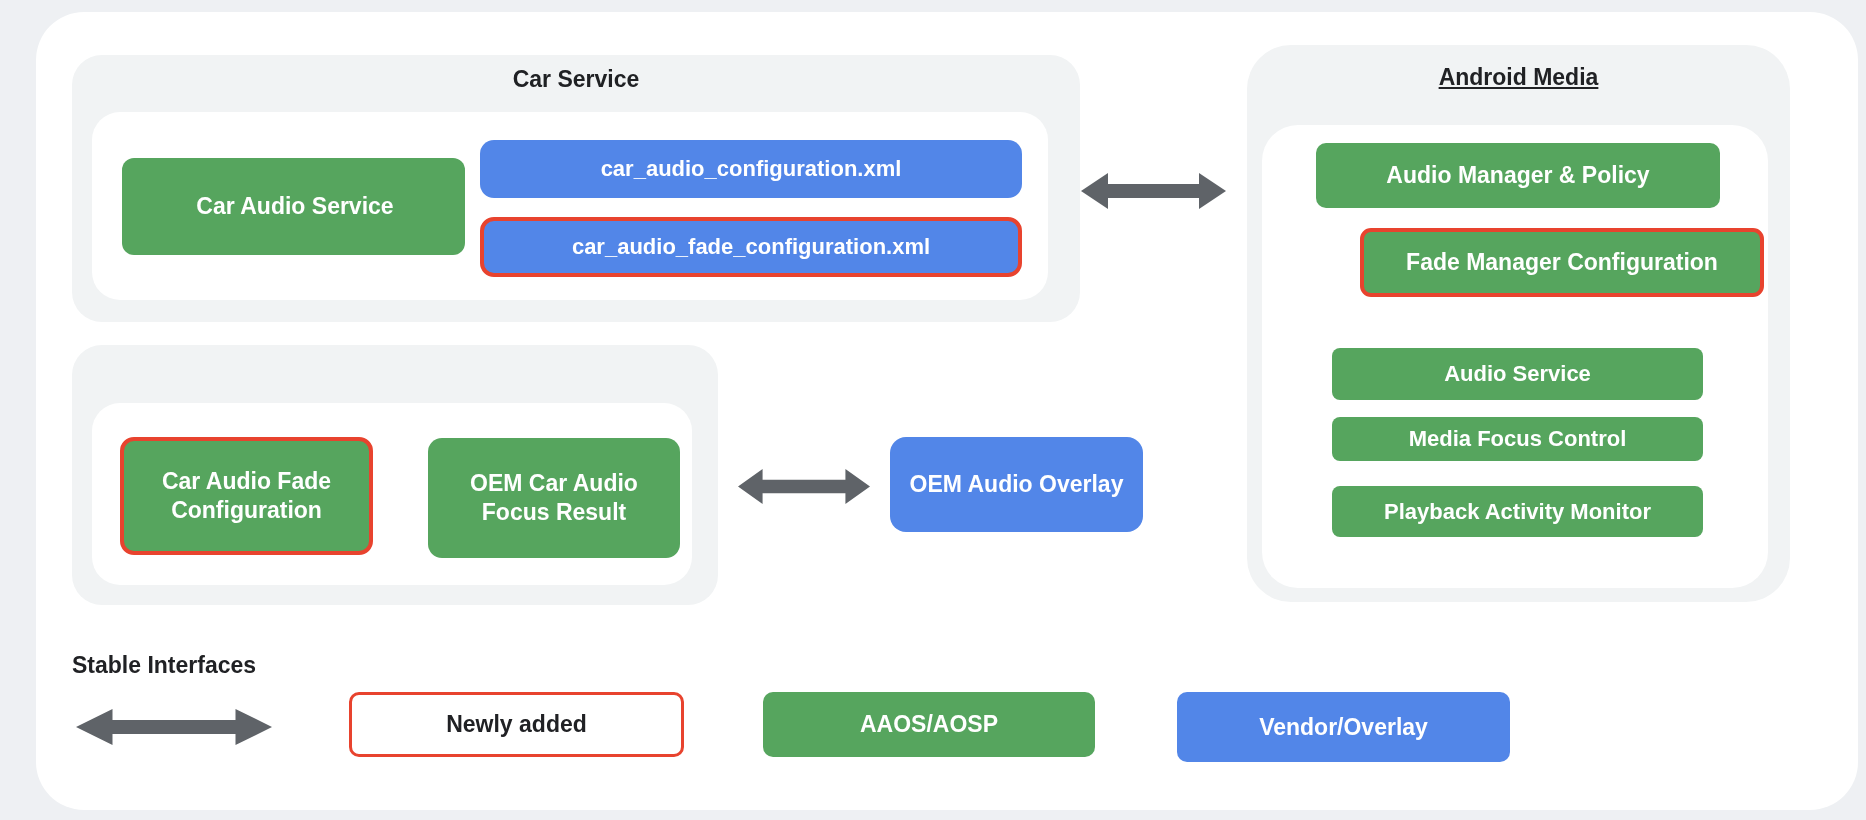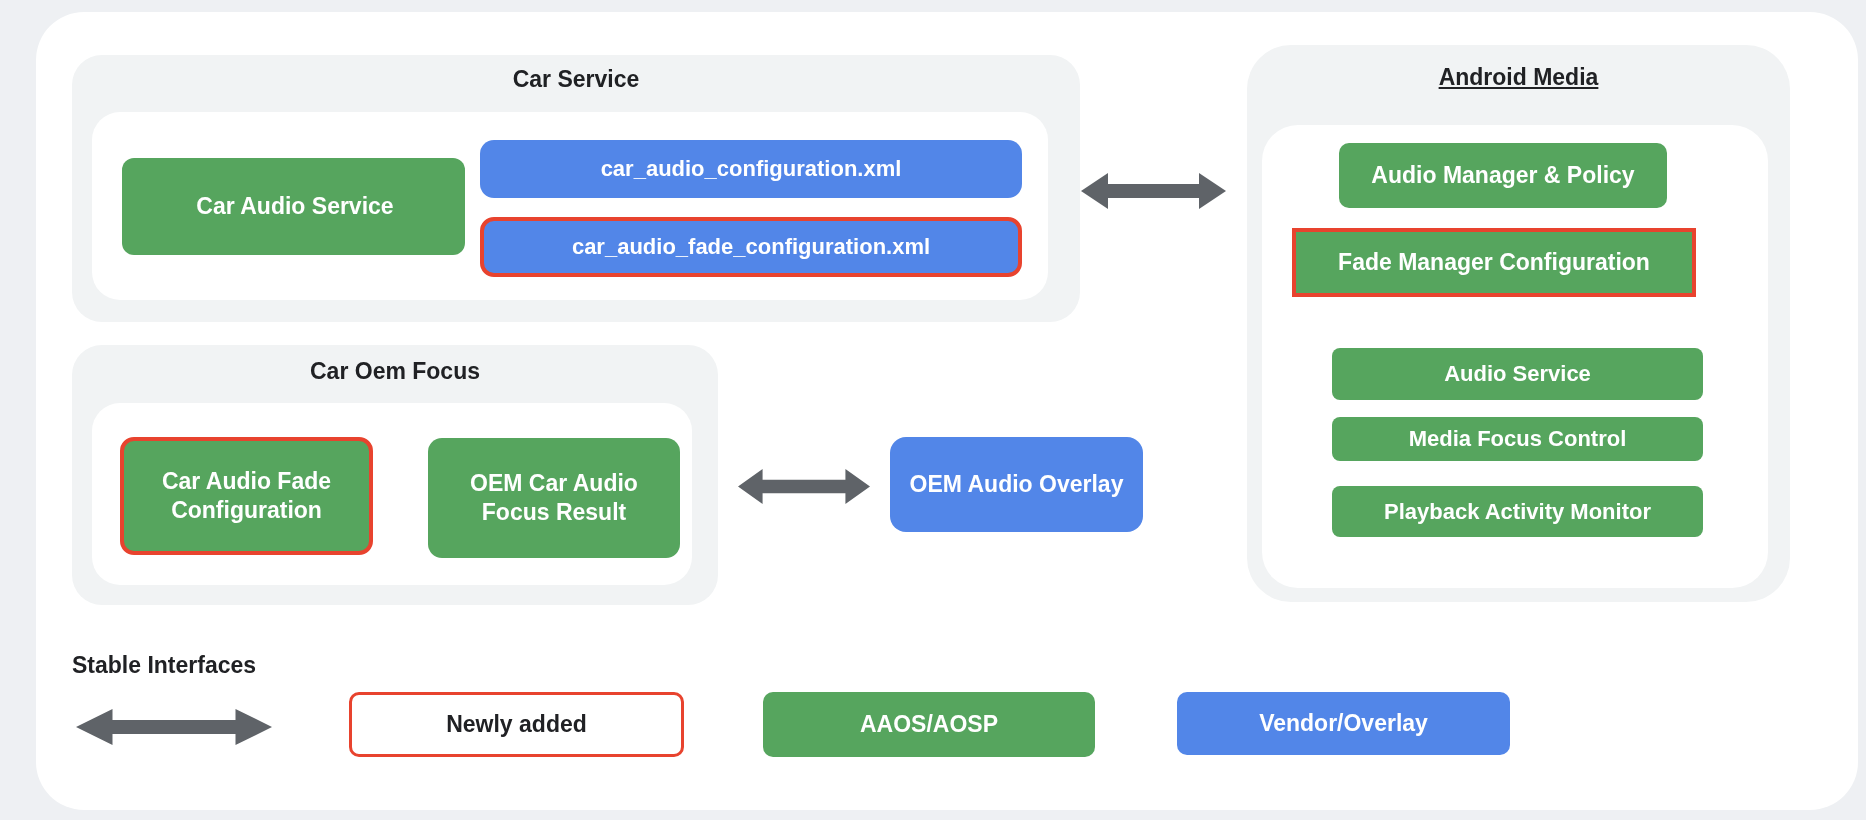--- a/index.html
+++ b/index.html
@@ -67,43 +67,42 @@
 
   <div class="abs arrow" style="left:1081px; top:170px; width:145px; height:42px;">
     <svg viewBox="0 0 145 42" preserveAspectRatio="none" aria-hidden="true">
       <polygon fill="currentColor" points="0,21 27,3 27,14 118,14 118,3 145,21 118,39 118,28 27,28 27,39"></polygon>
     </svg>
   </div>
 
   <div class="abs section" style="left:1247px; top:45px; width:543px; height:557px; border-radius:44px;"></div>
   <div class="abs title" style="left:1247px; top:64px; width:543px;text-decoration:underline;">Android Media</div>
   <div class="abs panel" style="left:1262px; top:125px; width:506px; height:463px; border-radius:36px;"></div>
-  <div class="abs box green" style="left:1316px; top:143px; width:328px; height:65px; border-radius:10px; font-size:23px;margin-left:23px;">Audio Manager &amp; Policy</div>
-  <div class="abs box green red-border" style="left:1292px; top:228px; width:404px; height:69px; border-radius:0; font-size:23px;">Fade Manager Configuration</div>
+  <div class="abs box green" style="left:1316px; top:143px; width:404px; height:65px; border-radius:10px; font-size:23px;">Audio Manager &amp; Policy</div>
+  <div class="abs box green red-border" style="left:1360px; top:228px; width:404px; height:69px; border-radius:11px; font-size:23px;">Fade Manager Configuration</div>
   <div class="abs box green" style="left:1332px; top:348px; width:371px; height:52px; border-radius:8px;">Audio Service</div>
   <div class="abs box green" style="left:1332px; top:417px; width:371px; height:44px; border-radius:8px;">Media Focus Control</div>
   <div class="abs box green" style="left:1332px; top:486px; width:371px; height:51px; border-radius:8px;">Playback Activity Monitor</div>
 
   <div class="abs section" style="left:72px; top:345px; width:646px; height:260px;"></div>
-  <div class="abs title" style="left:72px; top:358px; width:646px;">Car Oem Focus</div>
   <div class="abs panel" style="left:92px; top:403px; width:600px; height:182px;"></div>
   <div class="abs box green red-border" style="left:120px; top:437px; width:253px; height:118px; border-radius:14px; font-size:23px;">Car Audio Fade Configuration</div>
   <div class="abs box green" style="left:428px; top:438px; width:252px; height:120px; border-radius:14px; font-size:23px;">OEM Car Audio Focus Result</div>
 
   <div class="abs arrow" style="left:738px; top:466px; width:132px; height:41px;">
     <svg viewBox="0 0 145 42" preserveAspectRatio="none" aria-hidden="true">
       <polygon fill="currentColor" points="0,21 27,3 27,14 118,14 118,3 145,21 118,39 118,28 27,28 27,39"></polygon>
     </svg>
   </div>
 
   <div class="abs box blue" style="left:890px; top:437px; width:253px; height:95px; border-radius:16px; font-size:23px;">OEM Audio Overlay</div>
 
   <div class="abs title" style="left:72px; top:652px; width:auto; text-align:center;">Stable Interfaces</div>
   <div class="abs arrow" style="left:76px; top:706px; width:196px; height:42px;">
     <svg viewBox="0 0 145 42" preserveAspectRatio="none" aria-hidden="true">
       <polygon fill="currentColor" points="0,21 27,3 27,14 118,14 118,3 145,21 118,39 118,28 27,28 27,39"></polygon>
     </svg>
   </div>
   <div class="abs box green" style="left:763px; top:692px; width:332px; height:65px; border-radius:10px; font-size:23px;">AAOS/AOSP</div>
   <div class="abs box legend-box-outline" style="left:349px; top:692px; width:335px; height:65px; border-radius:10px; font-size:23px;">Newly added</div>
-  <div class="abs box blue" style="left:1177px; top:692px; width:333px; height:63px; border-radius:10px; font-size:23px;">Vendor/Overlay</div>
+  <div class="abs box blue" style="left:1177px; top:692px; width:333px; height:70px; border-radius:10px; font-size:23px;">Vendor/Overlay</div>
 
 </div>
 
 </body></html>

